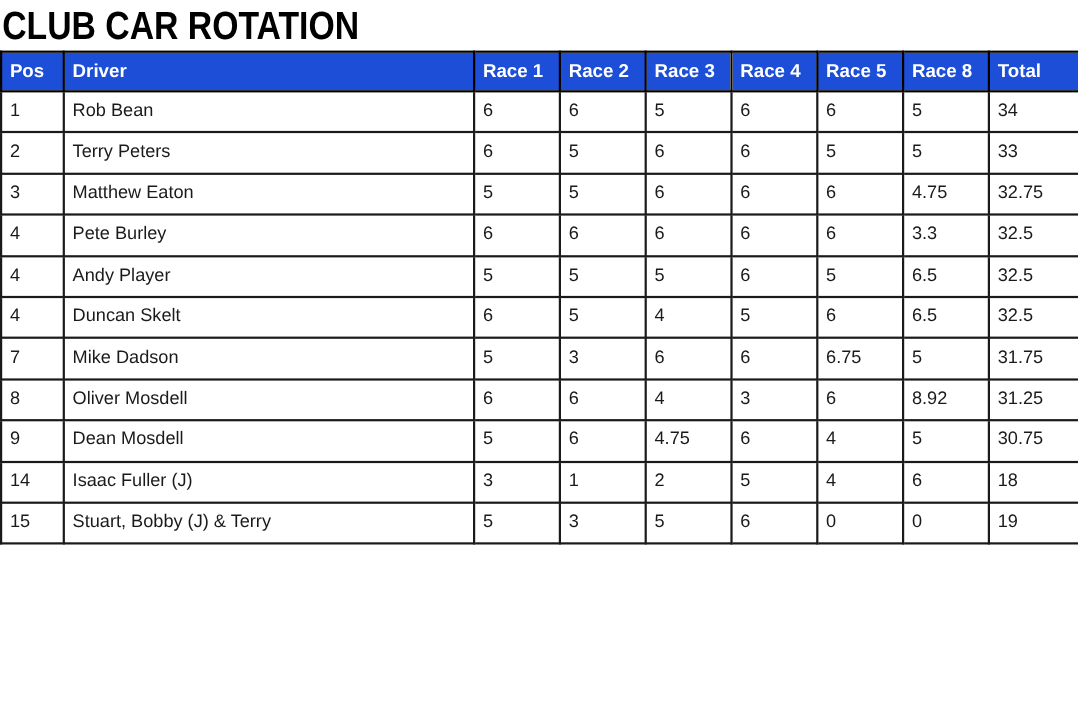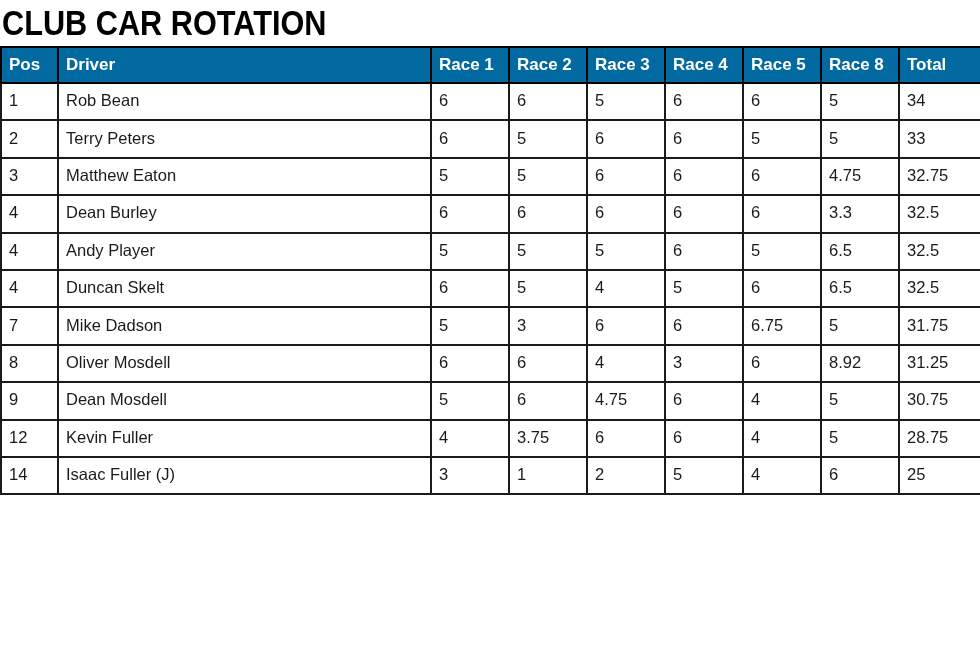--- a/index.html
+++ b/index.html
@@ -30,21 +30,21 @@
   table.results {
     position: absolute;
     left: 0;
     top: 46px;
     width: 980px;
     border-collapse: collapse;
     table-layout: fixed;
     font-size: 16.5px;
   }
   table.results th {
-    background: #0369a1;
+    background: #1d4ed8;
     color: #ffffff;
     font-weight: 700;
     text-align: left;
     height: 31px;
     padding: 1px 4px 2px 7px;
     border: 2px solid #000000;
     font-size: 17px;
     white-space: nowrap;
     overflow: hidden;
   }
@@ -124,21 +124,21 @@
         <td>5</td>
         <td>5</td>
         <td>6</td>
         <td>6</td>
         <td>6</td>
         <td>4.75</td>
         <td>32.75</td>
       </tr>
       <tr>
         <td>4</td>
-        <td>Dean Burley</td>
+        <td>Pete Burley</td>
         <td>6</td>
         <td>6</td>
         <td>6</td>
         <td>6</td>
         <td>6</td>
         <td>3.3</td>
         <td>32.5</td>
       </tr>
       <tr>
         <td>4</td>
@@ -189,38 +189,38 @@
         <td>Dean Mosdell</td>
         <td>5</td>
         <td>6</td>
         <td>4.75</td>
         <td>6</td>
         <td>4</td>
         <td>5</td>
         <td>30.75</td>
       </tr>
       <tr>
-        <td>12</td>
-        <td>Kevin Fuller</td>
-        <td>4</td>
-        <td>3.75</td>
-        <td>6</td>
-        <td>6</td>
-        <td>4</td>
-        <td>5</td>
-        <td>28.75</td>
-      </tr>
-      <tr>
         <td>14</td>
         <td>Isaac Fuller (J)</td>
         <td>3</td>
         <td>1</td>
         <td>2</td>
         <td>5</td>
         <td>4</td>
         <td>6</td>
-        <td>25</td>
+        <td>18</td>
+      </tr>
+      <tr>
+        <td>15</td>
+        <td>Stuart, Bobby (J) &amp; Terry</td>
+        <td>5</td>
+        <td>3</td>
+        <td>5</td>
+        <td>6</td>
+        <td>0</td>
+        <td>0</td>
+        <td>19</td>
       </tr>
     </tbody>
 </table>
 
 
 
 
 </body></html>

